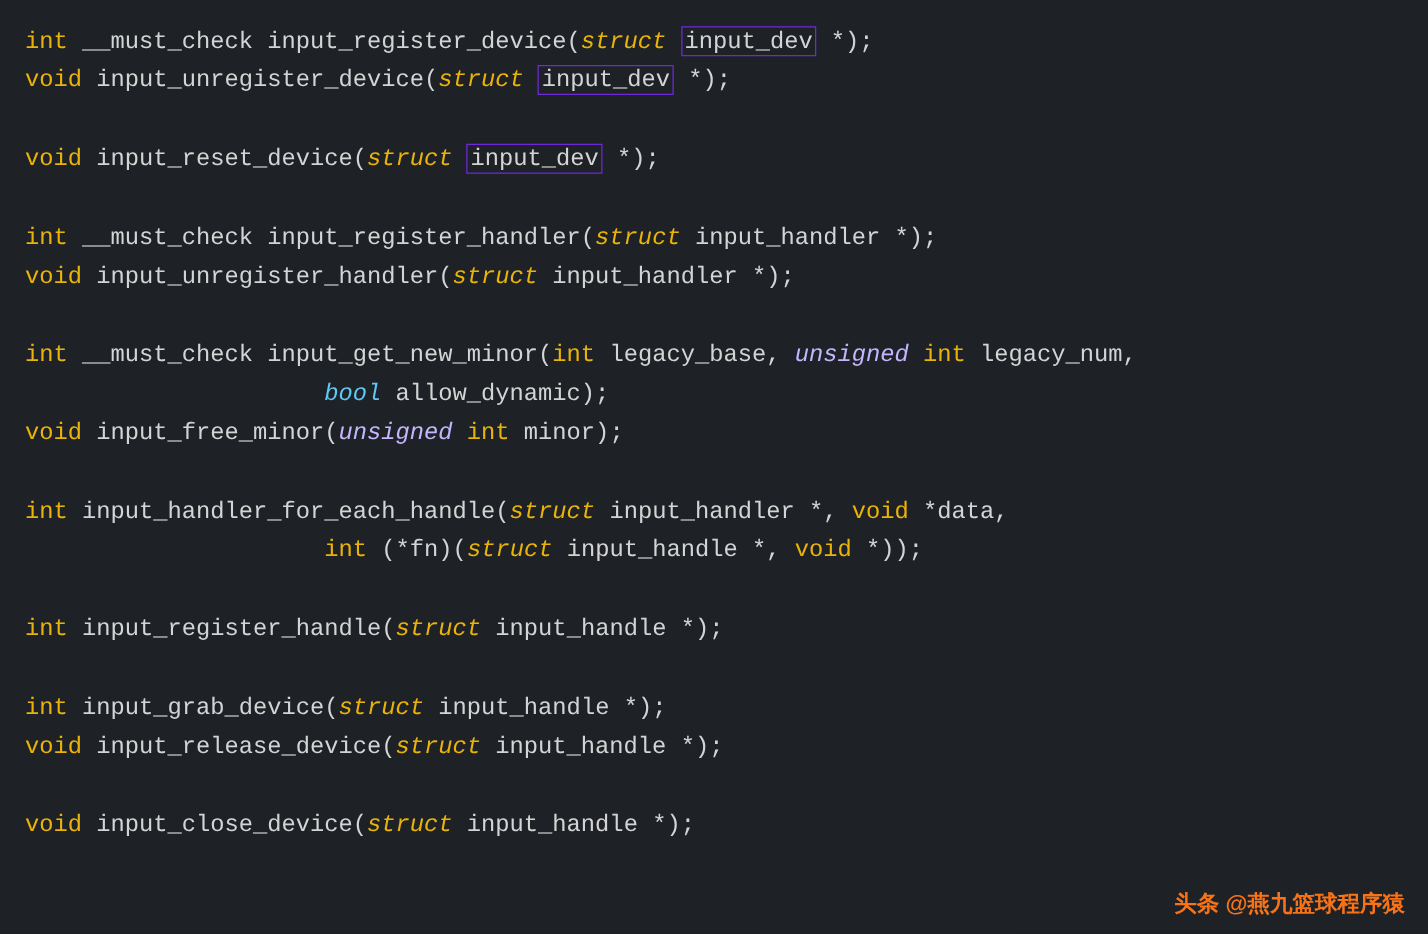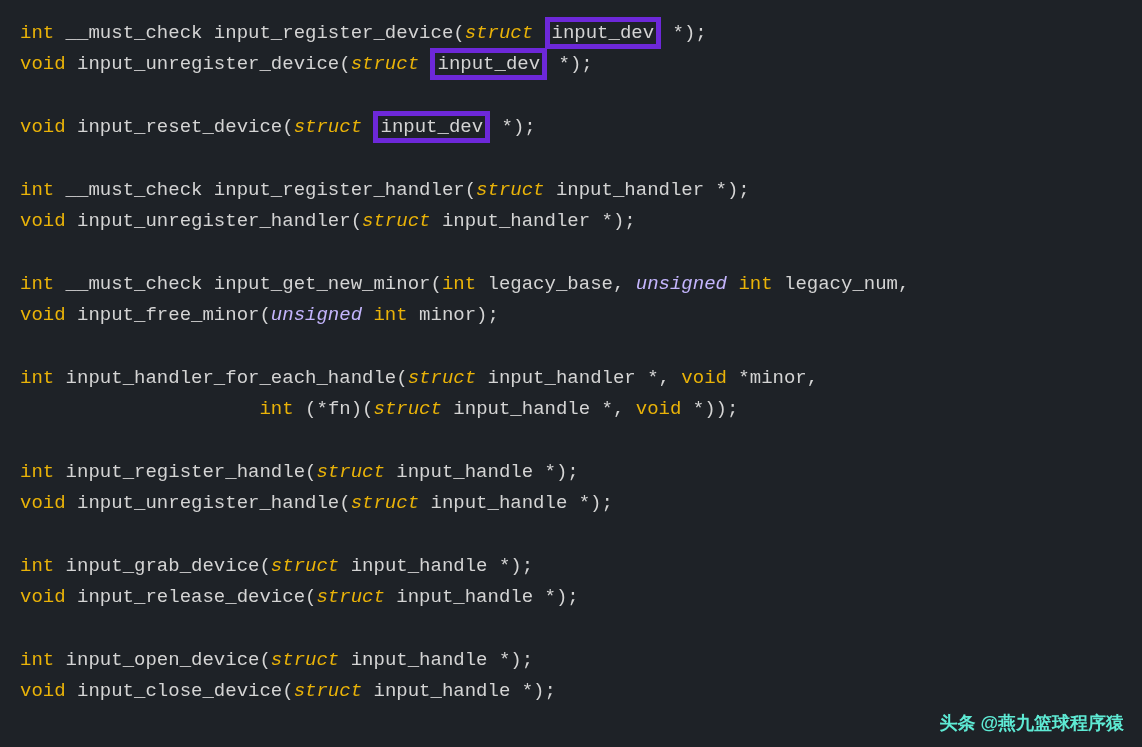--- a/index.html
+++ b/index.html
@@ -46,35 +46,35 @@
       color: #5ec8f5;
       font-style: italic;
     }
 
     .kw-unsigned {
       color: #c4b5fd;
       font-style: italic;
     }
 
     .type-box {
-      border: 5px solid #6d28d9;
+      border: 1px solid #6d28d9;
       padding: 0 2px;
       display: inline;
       text-align: center;
     }
 
     .punctuation {
       color: #d4d4d4;
     }
 
     .watermark {
       position: absolute;
       bottom: 12px;
       right: 18px;
-      color: #5eead4;
+      color: #f97316;
       font-family: 'Microsoft YaHei', 'SimHei', sans-serif;
       font-size: 18px;
       font-weight: bold;
     }
   </style>
 </head>
 <body>
 
 <div class="code-container">
 
@@ -89,42 +89,41 @@
   <span class="code-line empty"> </span>
 
   <span class="code-line"><span class="kw-type">int</span><span class="punctuation"> __must_check input_register_handler(</span><span class="kw-struct">struct</span><span class="punctuation"> input_handler *);</span></span>
 
   <span class="code-line"><span class="kw-type">void</span><span class="punctuation"> input_unregister_handler(</span><span class="kw-struct">struct</span><span class="punctuation"> input_handler *);</span></span>
 
   <span class="code-line empty"> </span>
 
   <span class="code-line"><span class="kw-type">int</span><span class="punctuation"> __must_check input_get_new_minor(</span><span class="kw-type">int</span><span class="punctuation"> legacy_base, </span><span class="kw-unsigned">unsigned</span><span class="punctuation"> </span><span class="kw-type">int</span><span class="punctuation"> legacy_num,</span></span>
 
+  <span class="code-line"><span class="punctuation">                     </span><span class="kw-bool">bool</span><span class="punctuation"> allow_dynamic);</span></span>
 
   <span class="code-line"><span class="kw-type">void</span><span class="punctuation"> input_free_minor(</span><span class="kw-unsigned">unsigned</span><span class="punctuation"> </span><span class="kw-type">int</span><span class="punctuation"> minor);</span></span>
 
   <span class="code-line empty"> </span>
 
-  <span class="code-line"><span class="kw-type">int</span><span class="punctuation"> input_handler_for_each_handle(</span><span class="kw-struct">struct</span><span class="punctuation"> input_handler *, </span><span class="kw-type">void</span><span class="punctuation"> *minor,</span></span>
+  <span class="code-line"><span class="kw-type">int</span><span class="punctuation"> input_handler_for_each_handle(</span><span class="kw-struct">struct</span><span class="punctuation"> input_handler *, </span><span class="kw-type">void</span><span class="punctuation"> *data,</span></span>
 
   <span class="code-line"><span class="punctuation">                     </span><span class="kw-type">int</span><span class="punctuation"> (*fn)(</span><span class="kw-struct">struct</span><span class="punctuation"> input_handle *, </span><span class="kw-type">void</span><span class="punctuation"> *));</span></span>
 
   <span class="code-line empty"> </span>
 
   <span class="code-line"><span class="kw-type">int</span><span class="punctuation"> input_register_handle(</span><span class="kw-struct">struct</span><span class="punctuation"> input_handle *);</span></span>
 
-  <span class="code-line"><span class="kw-type">void</span><span class="punctuation"> input_unregister_handle(</span><span class="kw-struct">struct</span><span class="punctuation"> input_handle *);</span></span>
 
   <span class="code-line empty"> </span>
 
   <span class="code-line"><span class="kw-type">int</span><span class="punctuation"> input_grab_device(</span><span class="kw-struct">struct</span><span class="punctuation"> input_handle *);</span></span>
 
   <span class="code-line"><span class="kw-type">void</span><span class="punctuation"> input_release_device(</span><span class="kw-struct">struct</span><span class="punctuation"> input_handle *);</span></span>
 
   <span class="code-line empty"> </span>
 
-  <span class="code-line"><span class="kw-type">int</span><span class="punctuation"> input_open_device(</span><span class="kw-struct">struct</span><span class="punctuation"> input_handle *);</span></span>
 
   <span class="code-line"><span class="kw-type">void</span><span class="punctuation"> input_close_device(</span><span class="kw-struct">struct</span><span class="punctuation"> input_handle *);</span></span>
 
 </div>
 
 <div class="watermark">头条 @燕九篮球程序猿</div>
 
 </body></html>

